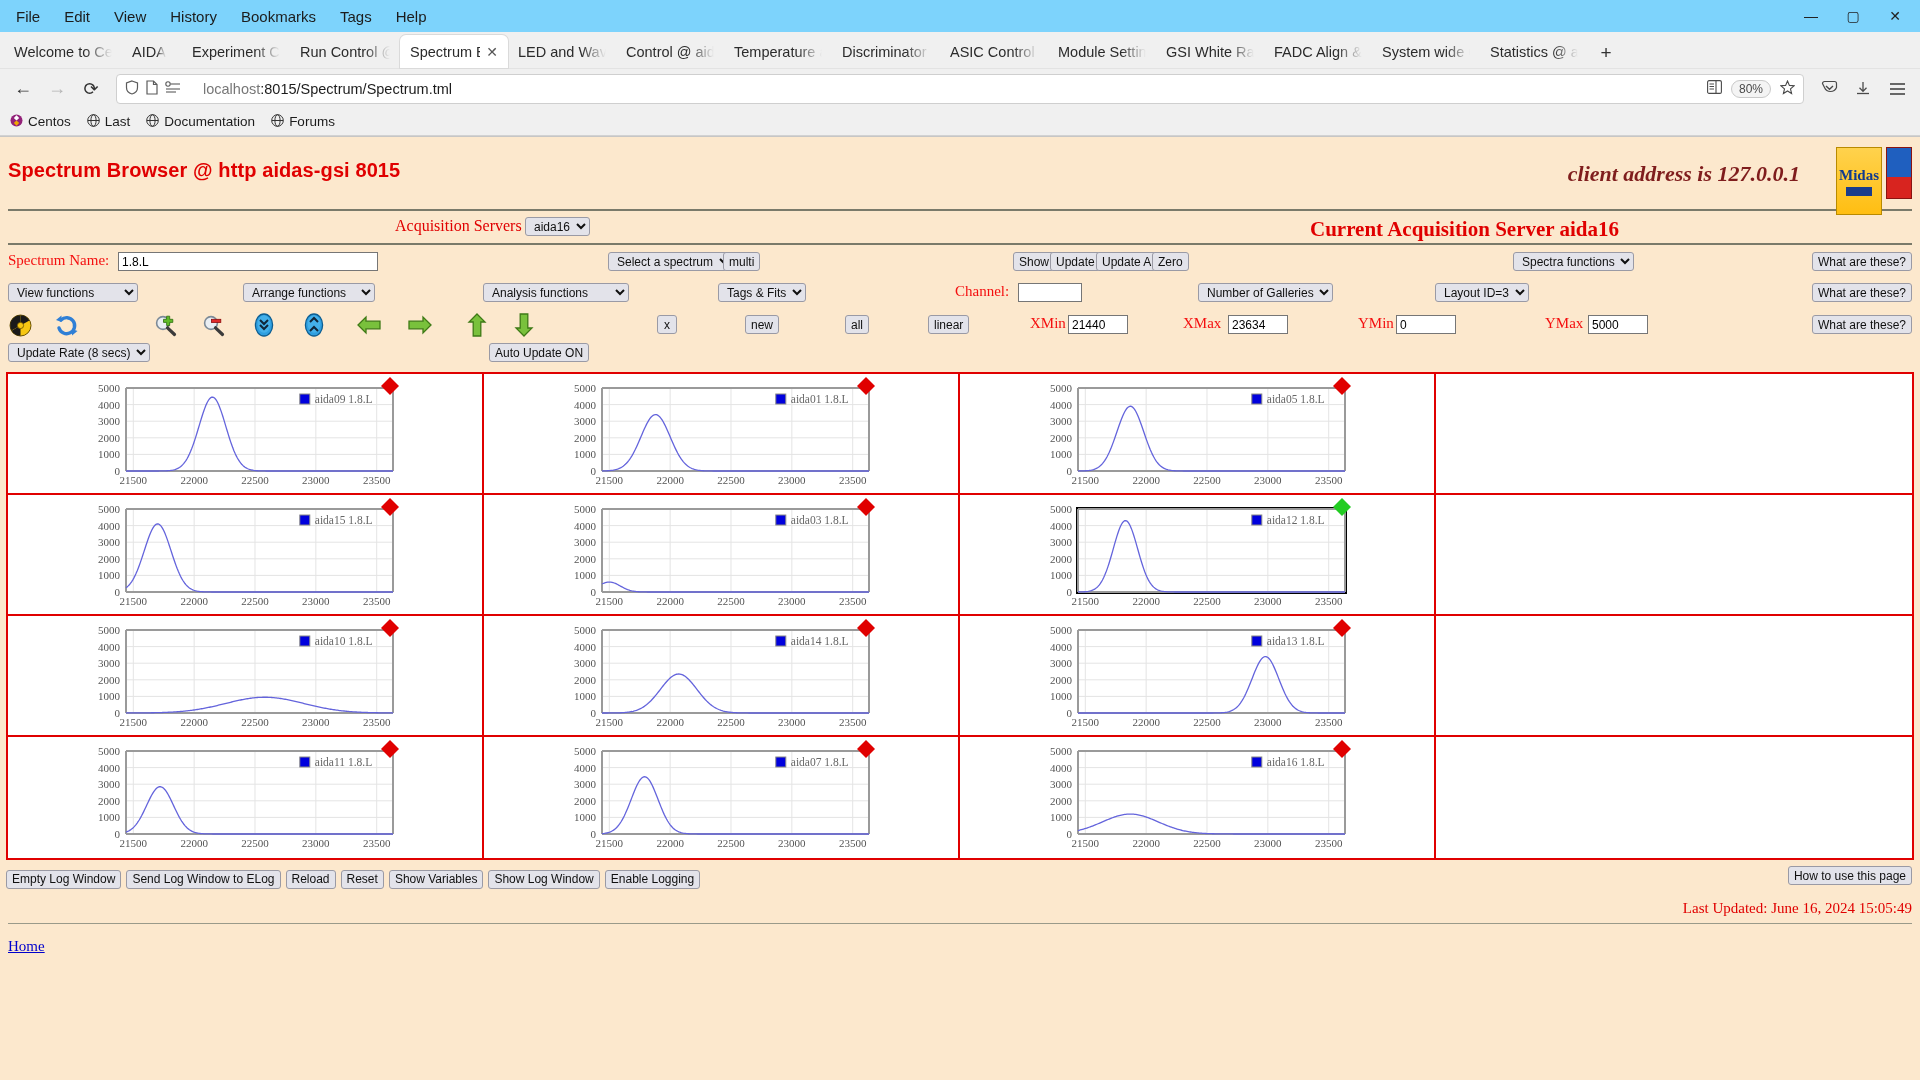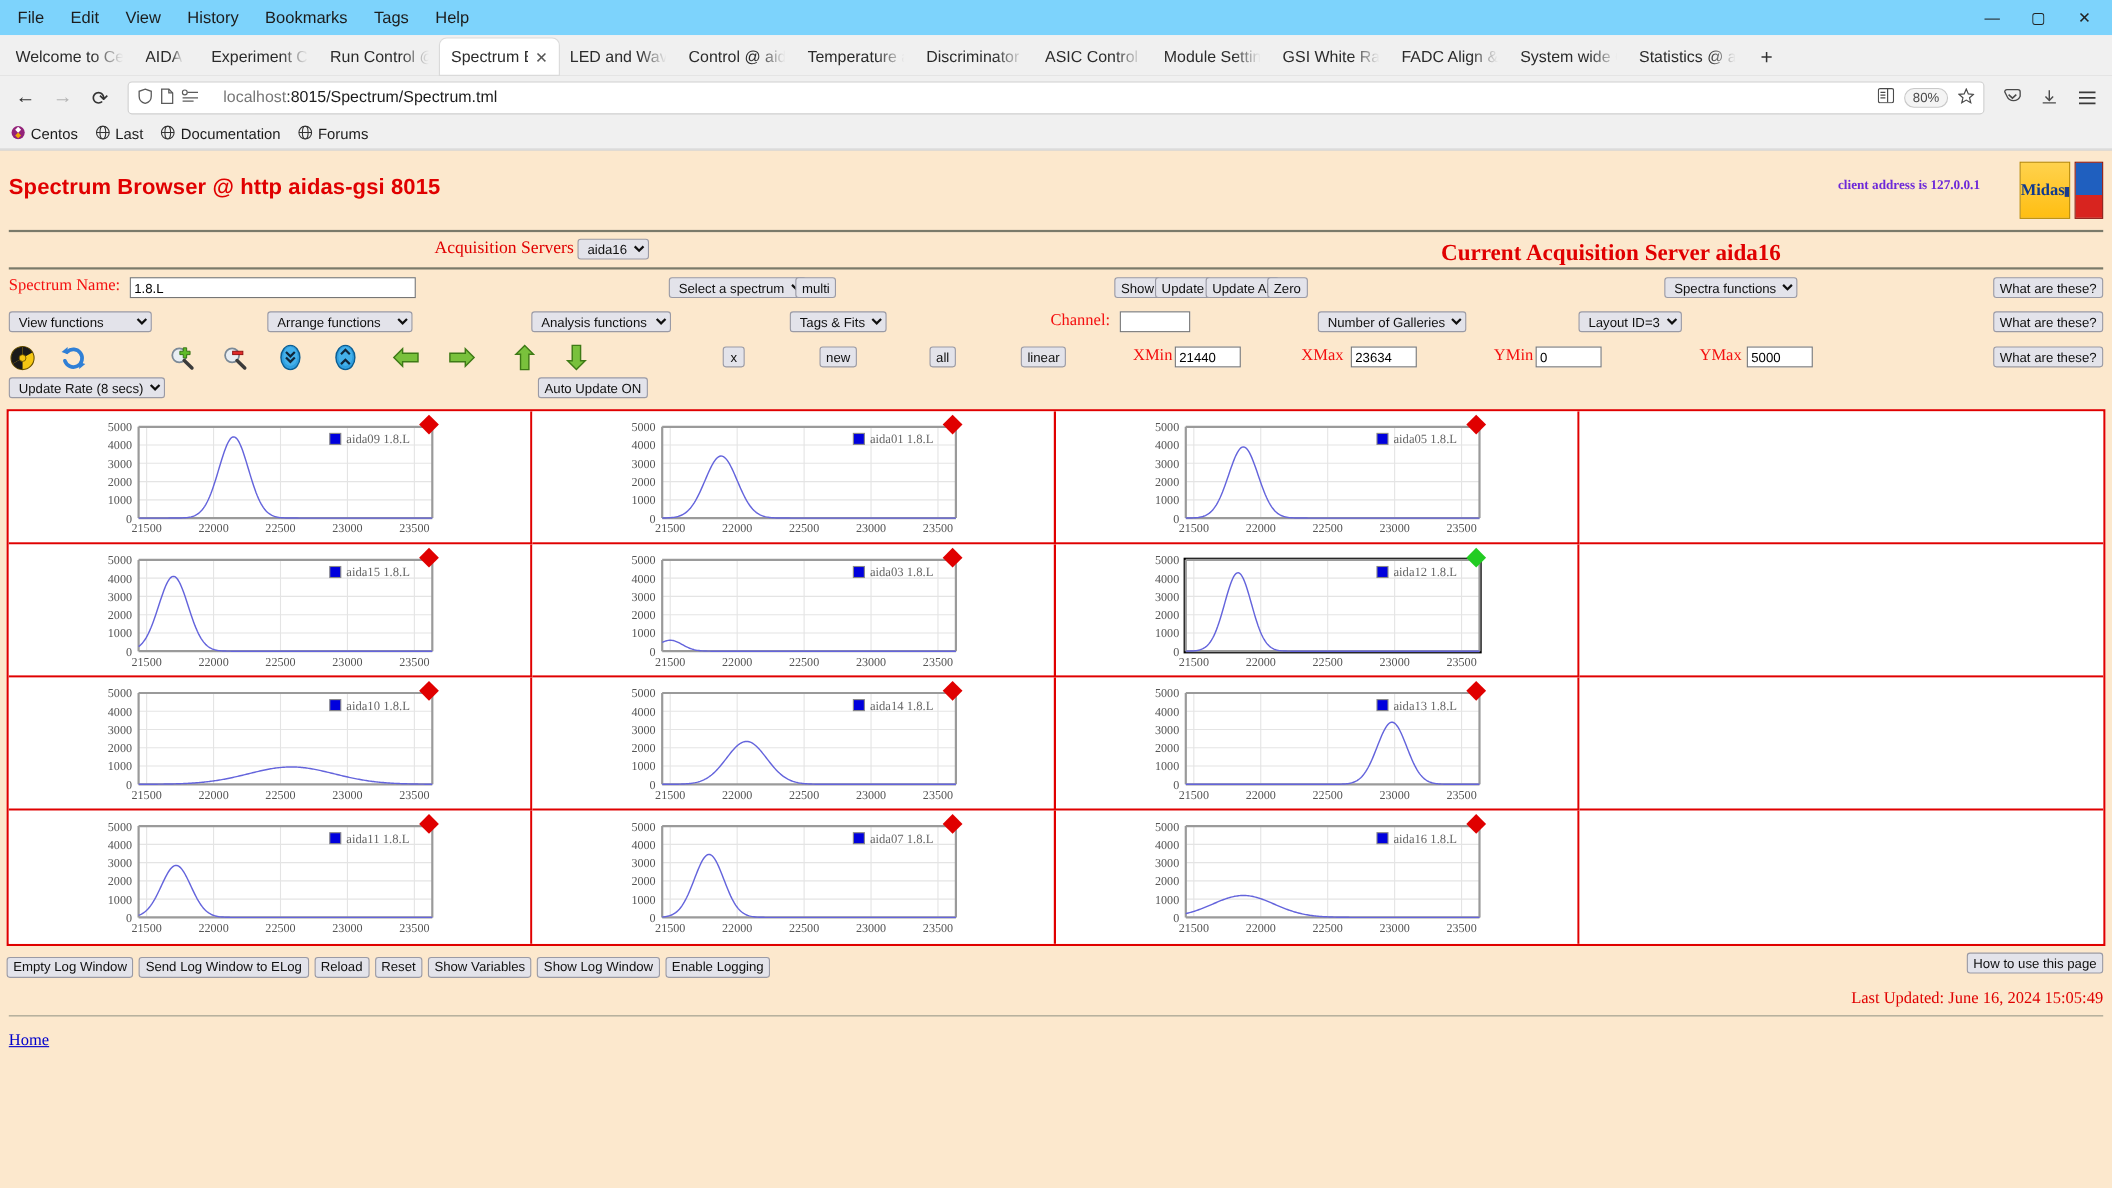--- a/index.html
+++ b/index.html
@@ -52,24 +52,24 @@
   .bookmarks { display:flex; align-items:center; height:28px; background:#f0f0f0; padding:0 10px; gap:16px; border-bottom:1px solid #d2d2d2;}
   .bm { display:flex; align-items:center; gap:5px; font-size:13.5px; color:#1c1c1c;}
 
   
   .page { background:#fce8cd; height:calc(1080px - 136px); overflow:hidden; position:relative; }
 
   .hdr { position:relative; height:72px; }
   .hdr h1 { position:absolute; left:8px; top:22px; margin:0; font-family:Liberation Sans, sans-serif;
             font-size:20px; font-weight:bold; color:#e00000; letter-spacing:0.1px;}
   .hdr .client { position:absolute; right:120px; top:24px; font-family:"Liberation Serif", serif;
-                 font-size:12px; font-weight:bold; color:#6d28d9;}
+                 font-size:22px; font-weight:bold; color:#7f1d1d;font-style:italic;}
   .logos { position:absolute; right:8px; top:10px; display:flex; gap:4px; }
-  .logo-midas { width:46px; height:52px; background:linear-gradient(#ffd24d,#ffbe12); border:1px solid #b98a00;
-                display:flex; flex-direction:row; align-items:center; justify-content:center; }
+  .logo-midas { width:46px; height:68px; background:linear-gradient(#ffd24d,#ffbe12); border:1px solid #b98a00;
+                display:flex; flex-direction:column; align-items:center; justify-content:center; }
   .logo-midas .mtxt { font-family:"Liberation Serif", serif; font-weight:bold; font-size:15px; color:#103a8f; }
   .logo-midas .mbar { width:26px; height:9px; background:#1a3c8c; margin-top:3px; }
   .logo-gsi { width:26px; height:52px; background:linear-gradient(#1f5fbf 0 58%, #d8241f 58% 100%); border:1px solid #8a1411; }
 
   hr.rule { border:0; border-top:2px solid #7a7a6a; margin:0 8px; }
 
   .acqrow { height:32px; position:relative; }
   .acq-label { position:absolute; left:395px; top:6px; font-family:"Liberation Serif", serif;
                font-size:16px; color:#e00000; }
   .acq-sel { position:absolute; left:525px; top:6px; }
@@ -338,21 +338,21 @@
     <button class="abs" style="right:8px; top:3px;">What are these?</button>
   </div>
 
   <div class="ctlrow">
     <select class="abs" style="left:8px; top:3px; width:130px;">
       <option>View functions</option>
     </select>
     <select class="abs" style="left:243px; top:3px; width:132px;">
       <option>Arrange functions</option>
     </select>
-    <select class="abs" style="left:483px; top:3px; width:127px;">
+    <select class="abs" style="left:483px; top:3px; width:146px;">
       <option>Analysis functions</option>
     </select>
     <select class="abs" style="left:718px; top:3px;">
       <option>Tags &amp; Fits</option>
     </select>
     <span class="abs lbl-red" style="left:955px; top:3px;">Channel:</span>
     <input type="text" class="abs" style="left: 1018px; top: 3px; width: 64px;" value="">
     <select class="abs" style="left:1198px; top:3px;">
       <option>Number of Galleries</option>
     </select>

